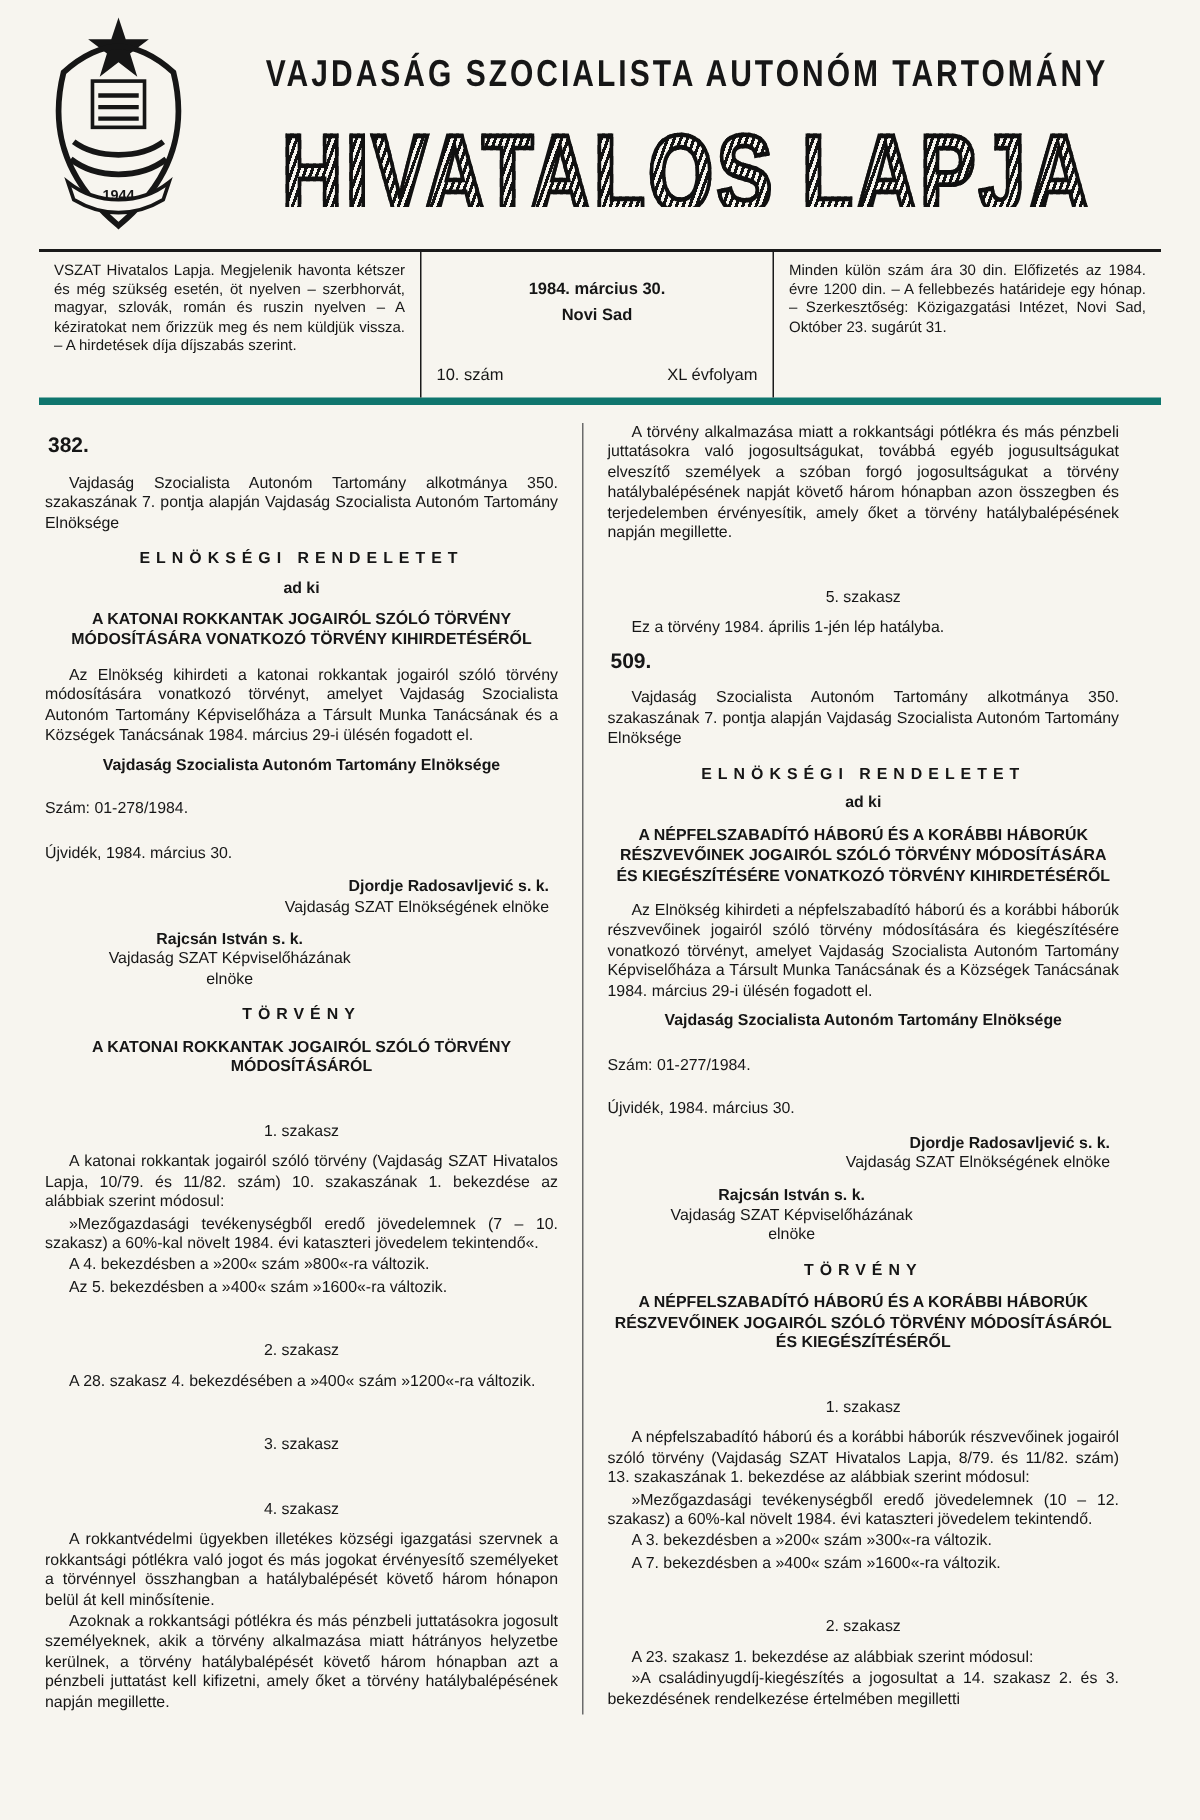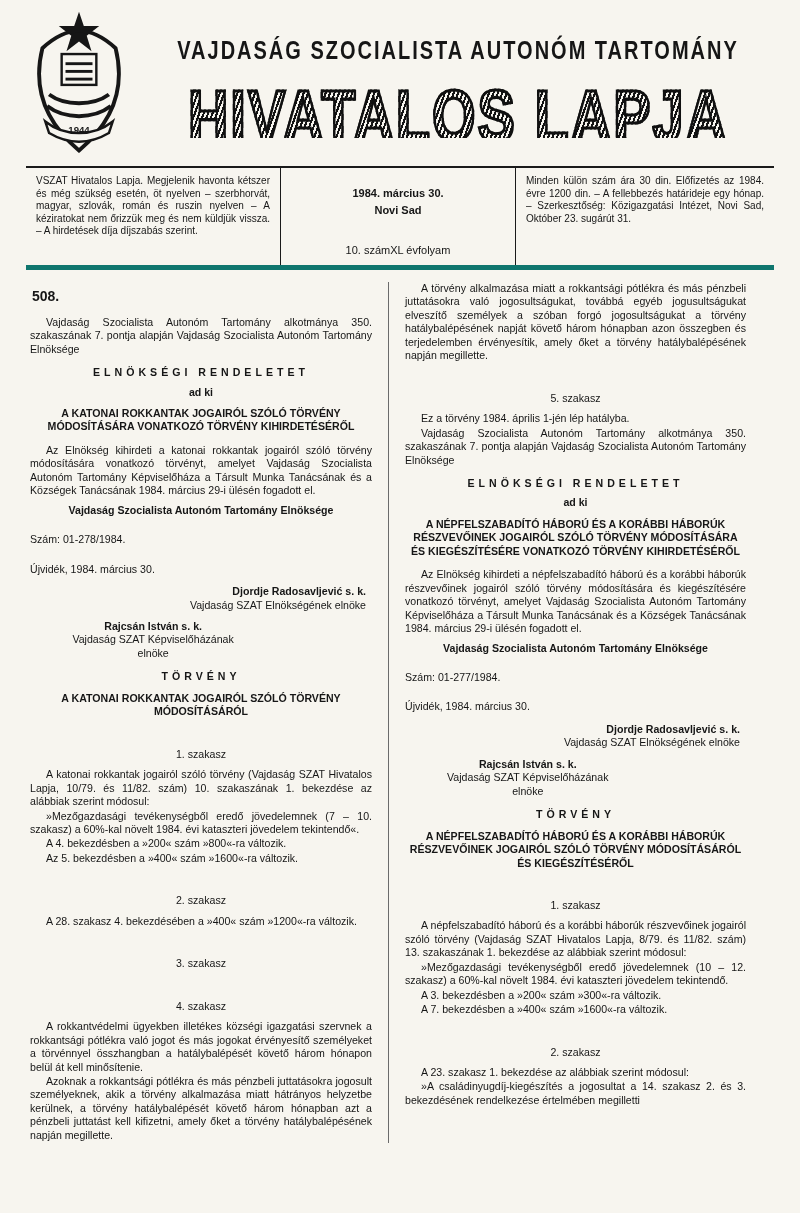--- a/index.html
+++ b/index.html
@@ -32,21 +32,21 @@
   .infobar{
     margin:2px 26px 0 26px;display:flex;box-sizing:border-box;height:104px;
     border-top:2px solid #1a1a1a;border-bottom:5px solid #0f766e;
   }
   .cell{box-sizing:border-box;padding:7px 10px;font-size:10px;line-height:1.26;}
   .cell.c-left{width:254px;text-align:justify;}
   .cell.c-mid{width:236px;border-left:1px solid #1a1a1a;border-right:1px solid #1a1a1a;display:flex;flex-direction:column;}
   .cell.c-right{flex:1;text-align:justify;}
   .c-mid .date{text-align:center;font-weight:bold;margin-top:12px;font-size:11px;}
   .c-mid .place{text-align:center;font-weight:bold;margin-top:3px;font-size:11px;}
-  .c-mid .midrow{margin-top:auto;display:flex;justify-content:center;font-size:11px;}
+  .c-mid .midrow{margin-top:auto;display:flex;justify-content:space-between;font-size:11px;}
 
   
   .content{display:flex;padding:12px 26px 0 30px;box-sizing:border-box;}
   .col{width:358px;font-size:10.6px;line-height:1.27;box-sizing:border-box;}
   .col-left{padding-right:16px;}
   .col-right{padding-left:16px;border-left:1px solid #6b6b6b;}
 
   .blk{margin:0 0 1px 0;}
   .blk.num{font-size:14px;font-weight:bold;margin:6px 0 10px 2px;}
   .blk.p{text-align:justify;text-indent:16px;}
@@ -93,21 +93,21 @@
       <div class="midrow">
         <span>10. szám</span>
         <span>XL évfolyam</span>
       </div>
     </div>
     <div class="cell c-right">Minden külön szám ára 30 din. Előfizetés az 1984. évre 1200 din. – A fellebbezés határideje egy hónap. – Szerkesztőség: Közigazgatási Intézet, Novi Sad, Október 23. sugárút 31.</div>
   </div>
 
   <div class="content">
     <div class="col col-left" id="col-left">
-        <div class="blk num">508.</div>
+        <div class="blk num">382.</div>
         <div class="blk p">Vajdaság Szocialista Autonóm Tartomány alkotmánya 350. szakaszának 7. pontja alapján Vajdaság Szocialista Autonóm Tartomány Elnöksége</div>
         <div class="blk sp">ELNÖKSÉGI RENDELETET</div>
         <div class="blk cb">ad ki</div>
         <div class="blk h">A KATONAI ROKKANTAK JOGAIRÓL SZÓLÓ TÖRVÉNY MÓDOSÍTÁSÁRA VONATKOZÓ TÖRVÉNY KIHIRDETÉSÉRŐL</div>
         <div class="blk p">Az Elnökség kihirdeti a katonai rokkantak jogairól szóló törvény módosítására vonatkozó törvényt, amelyet Vajdaság Szocialista Autonóm Tartomány Képviselőháza a Társult Munka Tanácsának és a Községek Tanácsának 1984. március 29-i ülésén fogadott el.</div>
         <div class="blk cb">Vajdaság Szocialista Autonóm Tartomány Elnöksége</div>
         <div class="blk ln">Szám: 01-278/1984.</div>
         <div class="blk ln">Újvidék, 1984. március 30.</div>
         <div class="blk sigr">
           <div class="sig-name">Djordje Radosavljević s. k.</div>
@@ -129,20 +129,21 @@
         <div class="blk p">A 28. szakasz 4. bekezdésében a »400« szám »1200«-ra változik.</div>
         <div class="blk sec">3. szakasz</div>
         <div class="blk sec">4. szakasz</div>
         <div class="blk p">A rokkantvédelmi ügyekben illetékes községi igazgatási szervnek a rokkantsági pótlékra való jogot és más jogokat érvényesítő személyeket a törvénnyel összhangban a hatálybalépését követő három hónapon belül át kell minősítenie.</div>
         <div class="blk p">Azoknak a rokkantsági pótlékra és más pénzbeli juttatásokra jogosult személyeknek, akik a törvény alkalmazása miatt hátrányos helyzetbe kerülnek, a törvény hatálybalépését követő három hónapban azt a pénzbeli juttatást kell kifizetni, amely őket a törvény hatálybalépésének napján megillette.</div>
       </div>
     <div class="col col-right" id="col-right">
         <div class="blk p">A törvény alkalmazása miatt a rokkantsági pótlékra és más pénzbeli juttatásokra való jogosultságukat, továbbá egyéb jogusultságukat elveszítő személyek a szóban forgó jogosultságukat a törvény hatálybalépésének napját követő három hónapban azon összegben és terjedelemben érvényesítik, amely őket a törvény hatálybalépésének napján megillette.</div>
         <div class="blk sec">5. szakasz</div>
         <div class="blk p">Ez a törvény 1984. április 1-jén lép hatályba.</div>
+        <div class="blk num">509.</div>
         <div class="blk p">Vajdaság Szocialista Autonóm Tartomány alkotmánya 350. szakaszának 7. pontja alapján Vajdaság Szocialista Autonóm Tartomány Elnöksége</div>
         <div class="blk sp">ELNÖKSÉGI RENDELETET</div>
         <div class="blk cb">ad ki</div>
         <div class="blk h">A NÉPFELSZABADÍTÓ HÁBORÚ ÉS A KORÁBBI HÁBORÚK RÉSZVEVŐINEK JOGAIRÓL SZÓLÓ TÖRVÉNY MÓDOSÍTÁSÁRA ÉS KIEGÉSZÍTÉSÉRE VONATKOZÓ TÖRVÉNY KIHIRDETÉSÉRŐL</div>
         <div class="blk p">Az Elnökség kihirdeti a népfelszabadító háború és a korábbi háborúk részvevőinek jogairól szóló törvény módosítására és kiegészítésére vonatkozó törvényt, amelyet Vajdaság Szocialista Autonóm Tartomány Képviselőháza a Társult Munka Tanácsának és a Községek Tanácsának 1984. március 29-i ülésén fogadott el.</div>
         <div class="blk cb">Vajdaság Szocialista Autonóm Tartomány Elnöksége</div>
         <div class="blk ln">Szám: 01-277/1984.</div>
         <div class="blk ln">Újvidék, 1984. március 30.</div>
         <div class="blk sigr">
           <div class="sig-name">Djordje Radosavljević s. k.</div>

